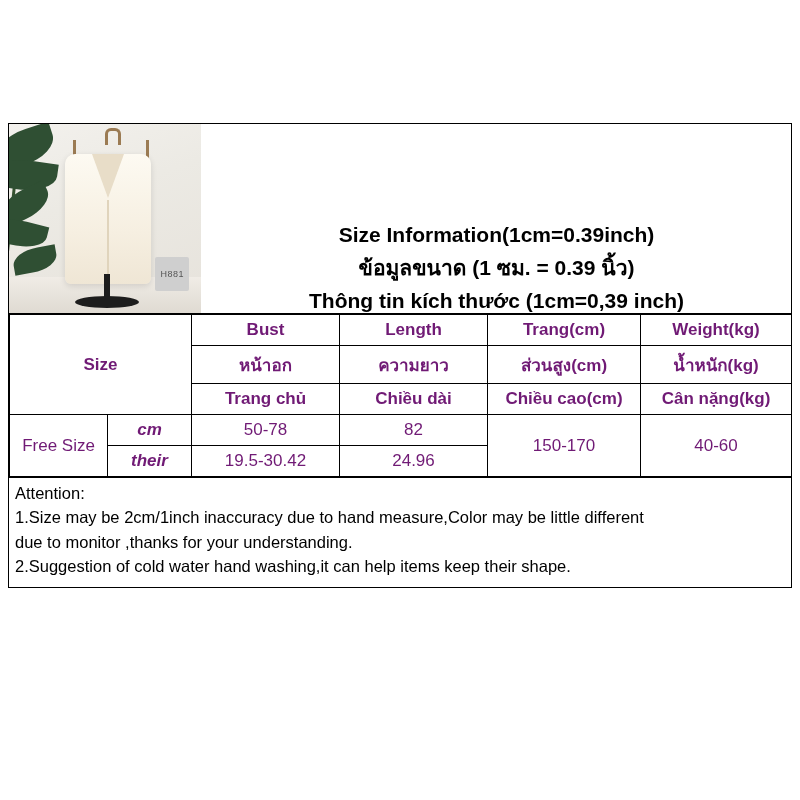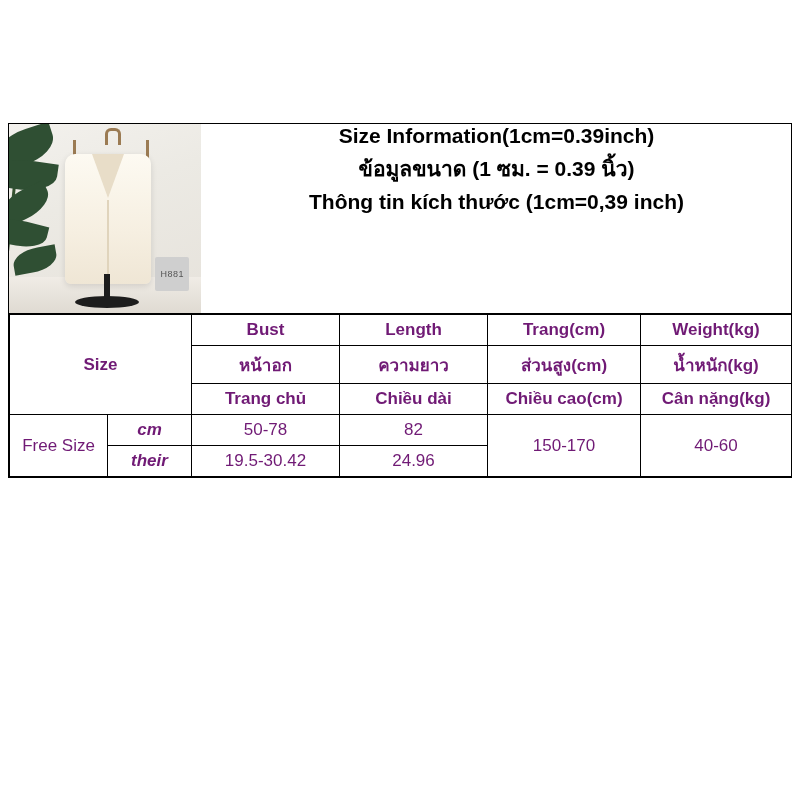--- a/index.html
+++ b/index.html
@@ -129,21 +129,21 @@
     padding: 12px 5px;
     border-radius: 2px;
     letter-spacing: 0.5px;
   }
   .titles {
     flex: 1 1 auto;
     background: #ffffff;
     display: flex;
     flex-direction: column;
     align-items: center;
-    justify-content: flex-start;
+    justify-content: flex-end;
     gap: 9px;
     padding: 0 10px;
     box-sizing: border-box;
   }
   .titles div {
     font-weight: bold;
     font-size: 21px;
     color: #000;
     text-align: center;
     line-height: 1.15;
@@ -268,15 +268,21 @@
           <td rowspan="2">40-60</td>
         </tr>
         <tr>
           <td class="unit">their</td>
           <td>19.5-30.42</td>
           <td>24.96</td>
         </tr>
       </tbody>
     </table>
 
+    <div class="attention">
+      <p>Attention:</p>
+      <p>1.Size may be 2cm/1inch inaccuracy due to hand measure,Color may be little different</p>
+      <p>due to monitor ,thanks for your understanding.</p>
+      <p>2.Suggestion of cold water hand washing,it can help items keep their shape.</p>
+    </div>
 
   </div>
 </div>
 
 </body></html>

